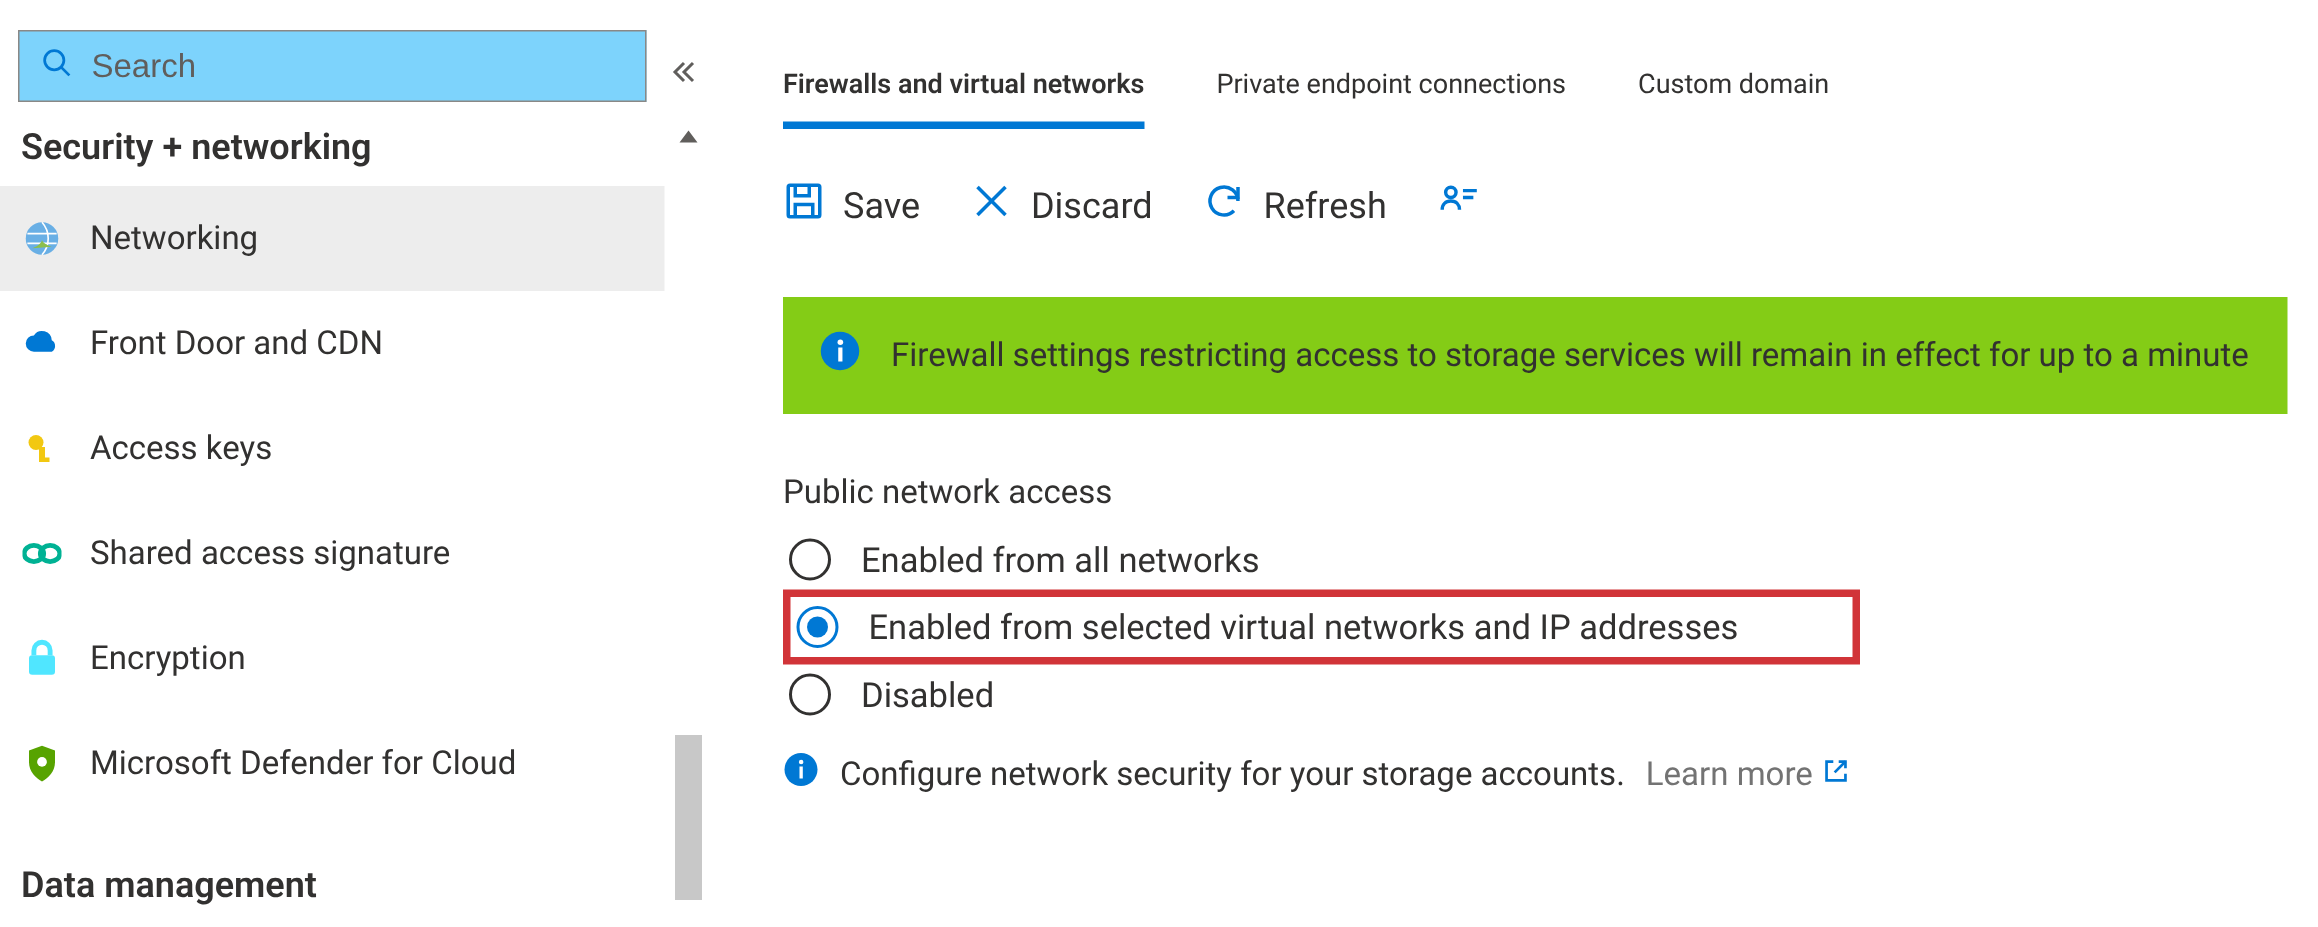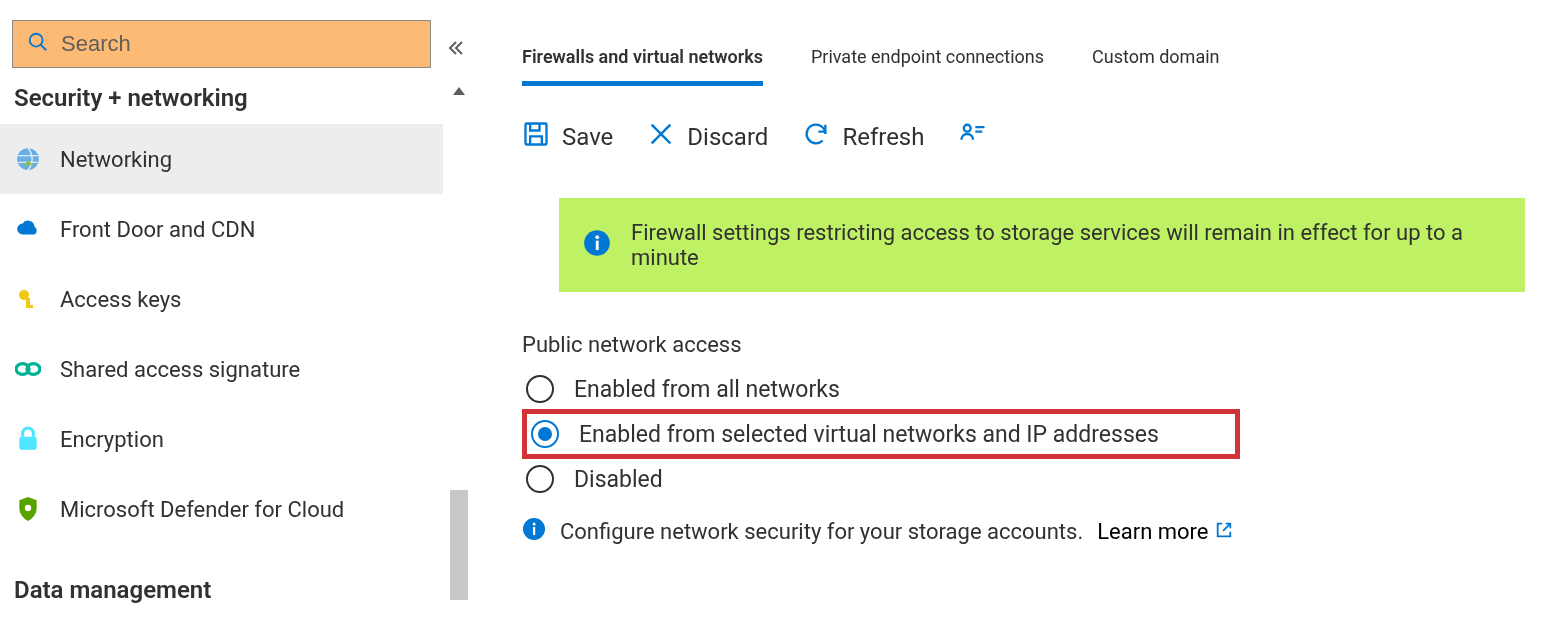--- a/index.html
+++ b/index.html
@@ -17,21 +17,21 @@
     display: flex;
     height: 100%;
   }
   
   .sidebar-wrap { position: relative; width: 470px; flex: 0 0 470px; }
   .sidebar { width: 443px; height: 618px; padding: 8px 0 0 0; }
   .search-box {
     margin: 12px 12px 8px 12px;
     height: 48px;
     border: 1px solid #8a8886;
-    background: #fdba74;
+    background: #7dd3fc;
     display: flex;
     align-items: center;
     padding: 0 14px;
     gap: 10px;
   }
   .search-box input {
     border: none; outline: none; flex: 1;
     font-size: 22px; color: #323130; background: transparent;
   }
   .search-box input::placeholder { color: #605e5c; }
@@ -95,27 +95,26 @@
     display: flex;
     gap: 34px;
     align-items: center;
     margin-top: 34px;
     font-size: 24px;
   }
   .tool-btn { display: flex; align-items: center; gap: 12px; cursor: pointer; }
   .tool-btn span.label { color: #323130; }
   .info-banner {
     margin-top: 44px;
-    background: #bef264;
+    background: #84cc16;
     display: flex;
     align-items: center;
     gap: 20px;
     padding: 22px 24px;
     font-size: 22px;
-    margin-left: 37px;
   }
   .radio-section { margin-top: 40px; }
   .radio-title { font-size: 22px; margin-bottom: 12px; }
   .radio-row {
     display: flex; align-items: center; gap: 20px;
     padding: 6px 4px;
     font-size: 23px;
   }
   .radio-circle {
     width: 28px; height: 28px; border-radius: 50%;
@@ -133,21 +132,21 @@
     padding: 6px 10px 6px 4px;
     display: inline-flex;
     align-items: center;
     gap: 20px;
     width: 718px;
   }
   .hint-row {
     display: flex; align-items: center; gap: 14px;
     margin-top: 18px; font-size: 22px;
   }
-  .link { color: #000000; cursor: pointer; display: inline-flex; align-items: center; gap: 6px; }
+  .link { color: #737373; cursor: pointer; display: inline-flex; align-items: center; gap: 6px; }
 </style>
 </head>
 <body>
 
 <div class="layout">
 
   <div class="sidebar-wrap">
     <div class="sidebar">
       <div class="search-box">
         <span>

